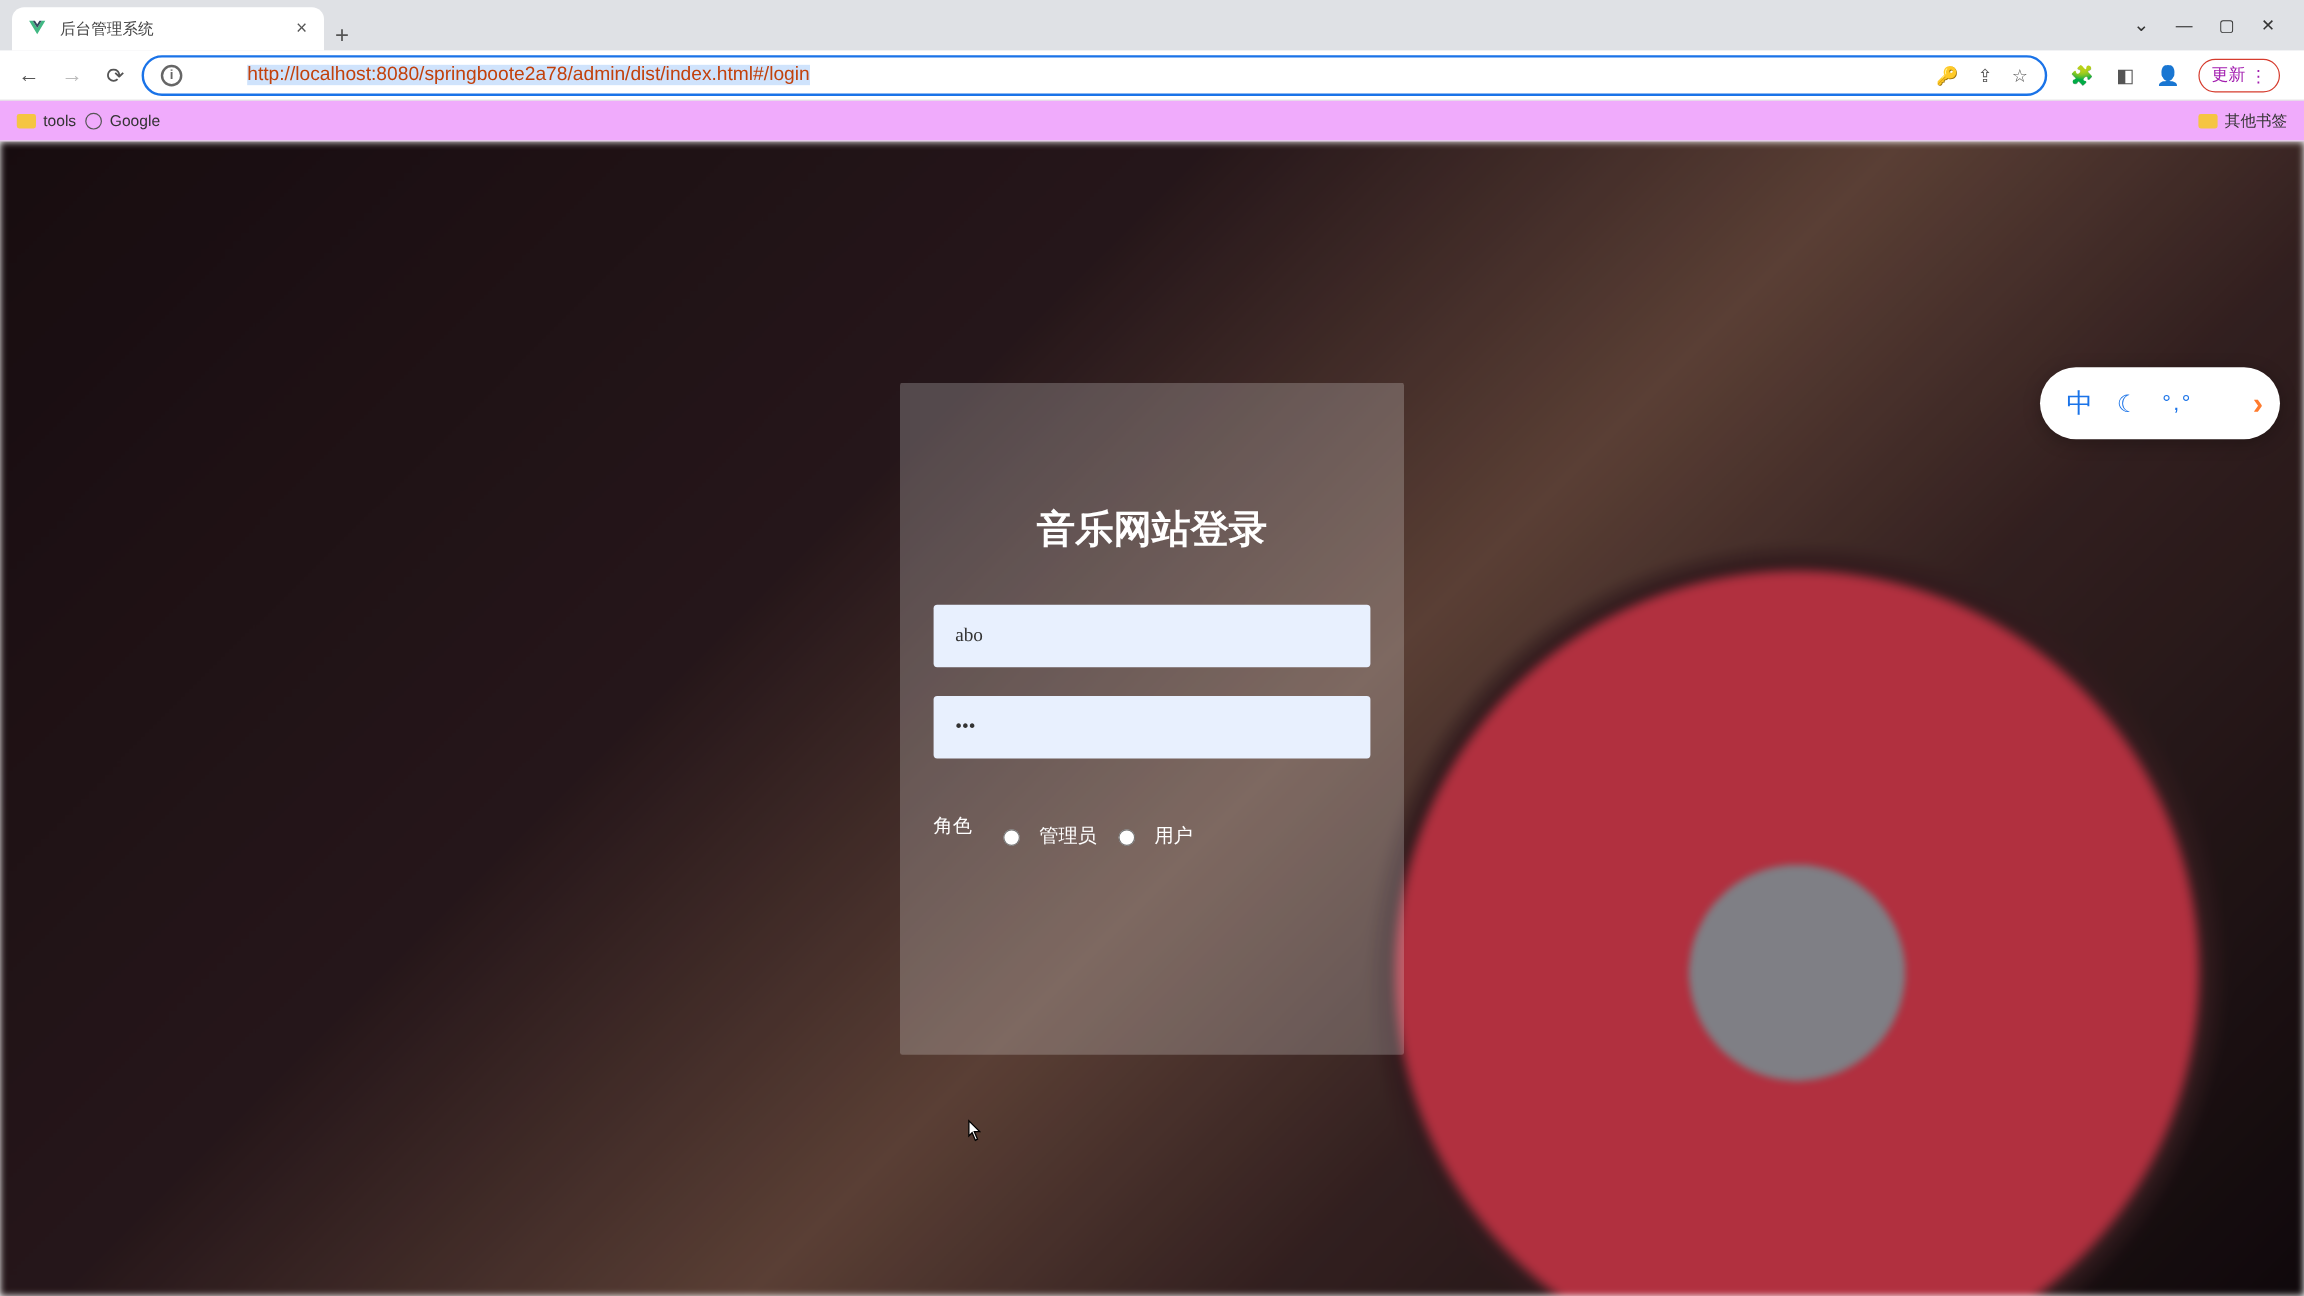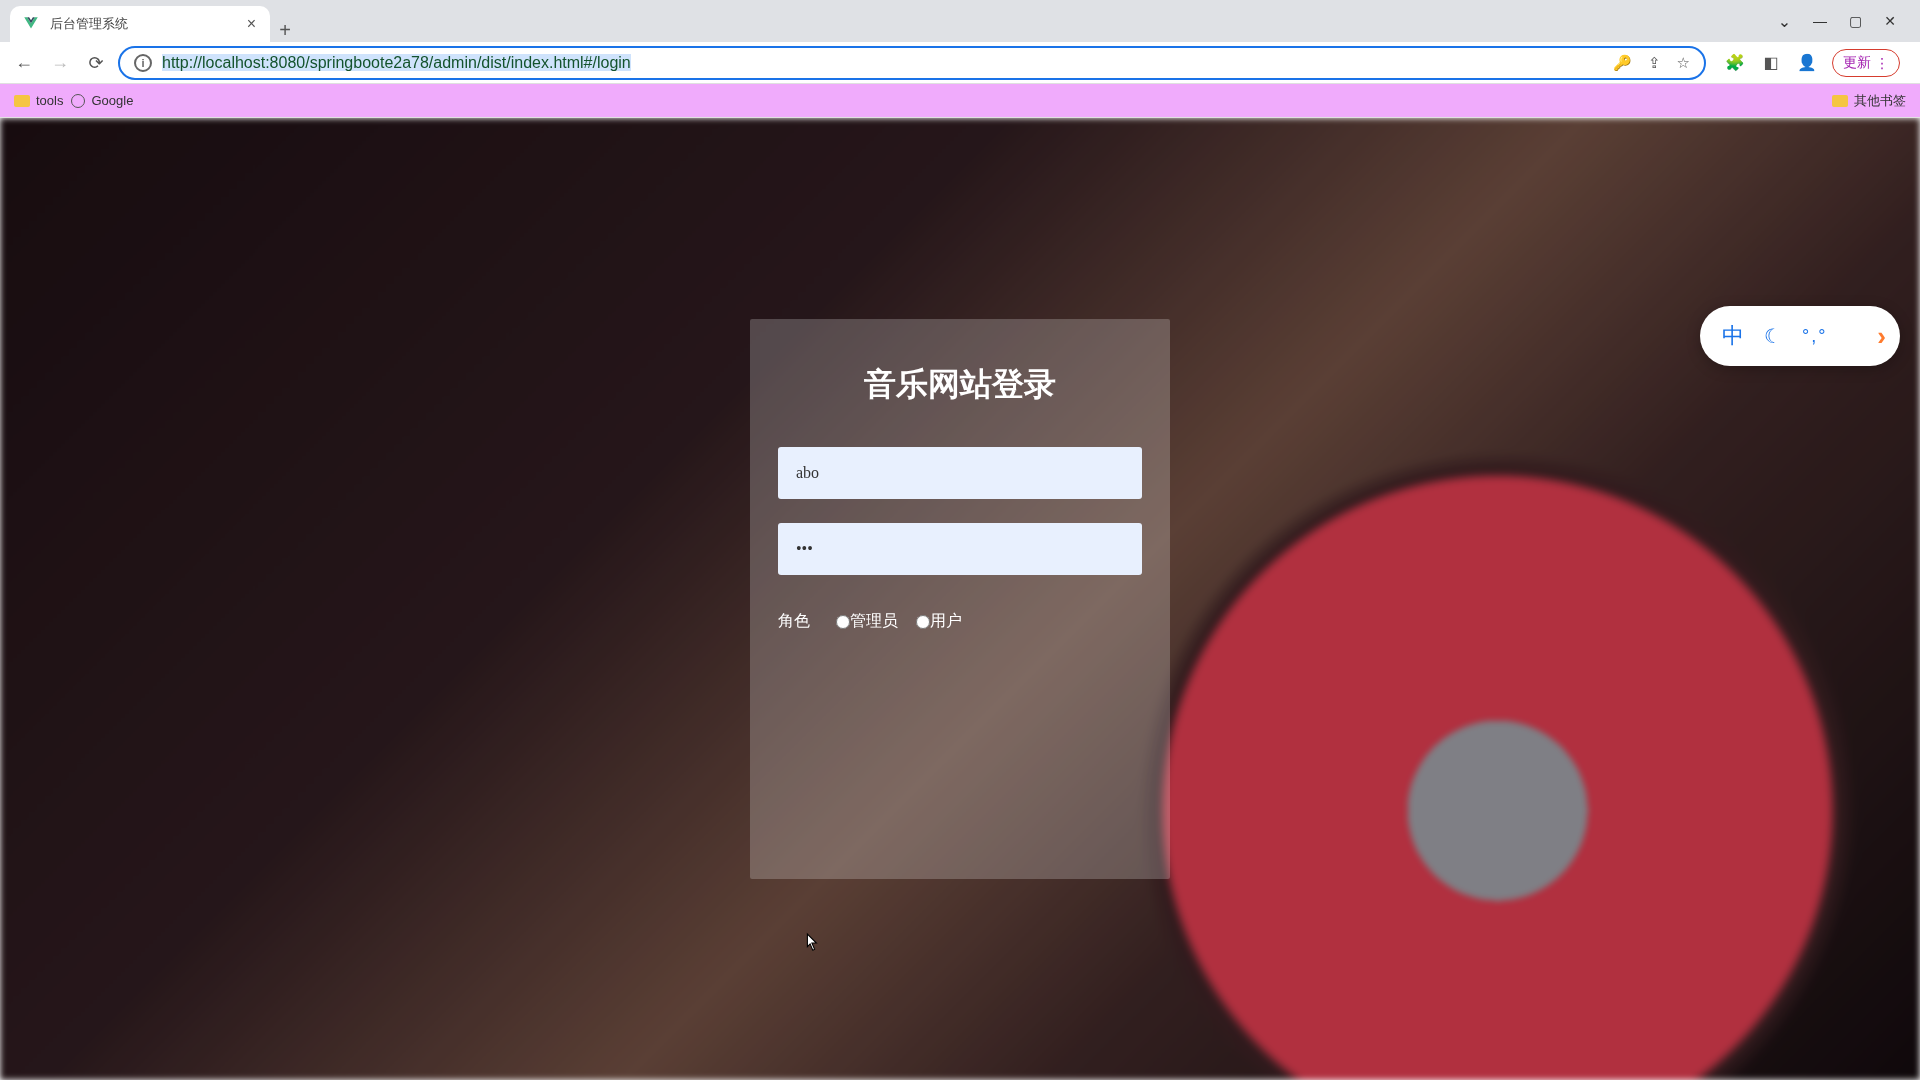--- a/index.html
+++ b/index.html
@@ -19,21 +19,21 @@
   .window-controls { position: absolute; right: 0; top: 0; height: 42px; display: flex; align-items: center; gap: 22px; padding: 0 24px; color: #333; }
   .window-controls .ctrl { font-size: 14px; cursor: pointer; }
   .window-controls .chev { font-size: 16px; }
 
   .addr-bar { height: 42px; background: #fff; display: flex; align-items: center; padding: 4px 10px; gap: 8px; border-bottom: 1px solid #e0e0e0; }
   .nav-icn { width: 28px; height: 28px; display: flex; align-items: center; justify-content: center; color: #555; cursor: pointer; font-size: 18px; border-radius: 50%; }
   .nav-icn.disabled { color: #bbb; cursor: default; }
   .omnibox { flex: 1; height: 34px; border: 2px solid #1a73e8; border-radius: 20px; display: flex; align-items: center; padding: 0 14px; background: #fff; gap: 10px; }
   .omnibox .info { width: 18px; height: 18px; border: 2px solid #666; border-radius: 50%; font-size: 11px; color: #666; display: flex; align-items: center; justify-content: center; font-weight: 600; }
   .omnibox .url { flex: 1; font-size: 16px; color: #111; }
-  .omnibox .url .sel { background: #cfe3fc; color: #14532d; }
+  .omnibox .url .sel { background: #cfe3fc; color: #c2410c; margin-left: 44px; }
   .omnibox .right-icons { display: flex; align-items: center; gap: 16px; color: #555; }
   .omnibox .right-icons span { cursor: pointer; font-size: 15px; }
   .addr-trailing { display: flex; align-items: center; gap: 14px; padding: 0 10px; }
   .addr-trailing .pill { border: 1px solid #d63c2e; color: #a21caf; border-radius: 16px; padding: 4px 10px; font-size: 14px; display: flex; align-items: center; gap: 4px; cursor: pointer; }
   .addr-trailing .icn { width: 22px; height: 22px; display: flex; align-items: center; justify-content: center; color: #555; cursor: pointer; font-size: 16px; }
 
   .bookmarks { height: 34px; background: #f0abfc; display: flex; align-items: center; padding: 0 14px; gap: 8px; font-size: 13px; color: #333; border-bottom: 1px solid #e0e0e0; position: relative; }
   .bookmarks .bm { display: flex; align-items: center; gap: 6px; cursor: pointer; }
   .bookmarks .bm .folder { width: 16px; height: 12px; background: #f5c542; border-radius: 2px; }
   .bookmarks .bm .globe { width: 14px; height: 14px; border: 1.5px solid #555; border-radius: 50%; }
@@ -46,28 +46,28 @@
       radial-gradient(circle at 78% 72%, #d0384a 0, #d0384a 330px, #3a1f22 340px, rgba(0,0,0,0) 360px),
       linear-gradient(135deg, #1b0e12 0%, #2c1a1e 35%, #6a4a3e 55%, #3a2424 70%, #120a0d 100%);
       filter: blur(3px) brightness(0.85);
   }
 
   .login-card {
     position: absolute; left: 50%; top: 50%; transform: translate(-50%, -50%);
     width: 420px; height: 560px;
     background: rgba(255, 255, 255, 0.22);
     border-radius: 2px;
-    padding: 44px 28px 0;
+    padding: 101px 28px 0;
     backdrop-filter: blur(0px);
   }
   .login-title { color: #fff; font-size: 32px; font-weight: 700; text-align: center; margin-bottom: 40px; }
   .field { width: 100%; height: 52px; background: #e8f0fe; border: none; border-radius: 3px; padding: 0 18px; font-size: 16px; color: #333; margin-bottom: 24px; outline: none; font-family: Liberation Serif, serif; }
   .role-row { display: flex; align-items: center; gap: 18px; color: #fff; font-size: 16px; margin: 12px 0 30px; }
   .role-row .lbl { margin-right: 8px; }
-  .role-row label { display: flex; align-items: center; gap: 0; cursor: pointer; }
+  .role-row label { display: flex; align-items: center; gap: 16px; cursor: pointer; margin-top: 19px; }
   .role-row input[type=radio] { width: 14px; height: 14px; accent-color: #fff; cursor: pointer; }
   .login-btn { width: 100%; height: 52px; background: #e6c24b; border: none; border-radius: 3px; color: #6e5200; font-size: 18px; cursor: pointer; }
 
   
   .cursor { position: absolute; left: 802px; top: 814px; width: 18px; height: 22px; pointer-events: none; }
   .cursor svg { width: 100%; height: 100%; }
 
   
   .ime-pill { position: absolute; right: 20px; top: 188px; width: 200px; height: 60px;
     background: #fff; border-radius: 30px; display: flex; align-items: center;

